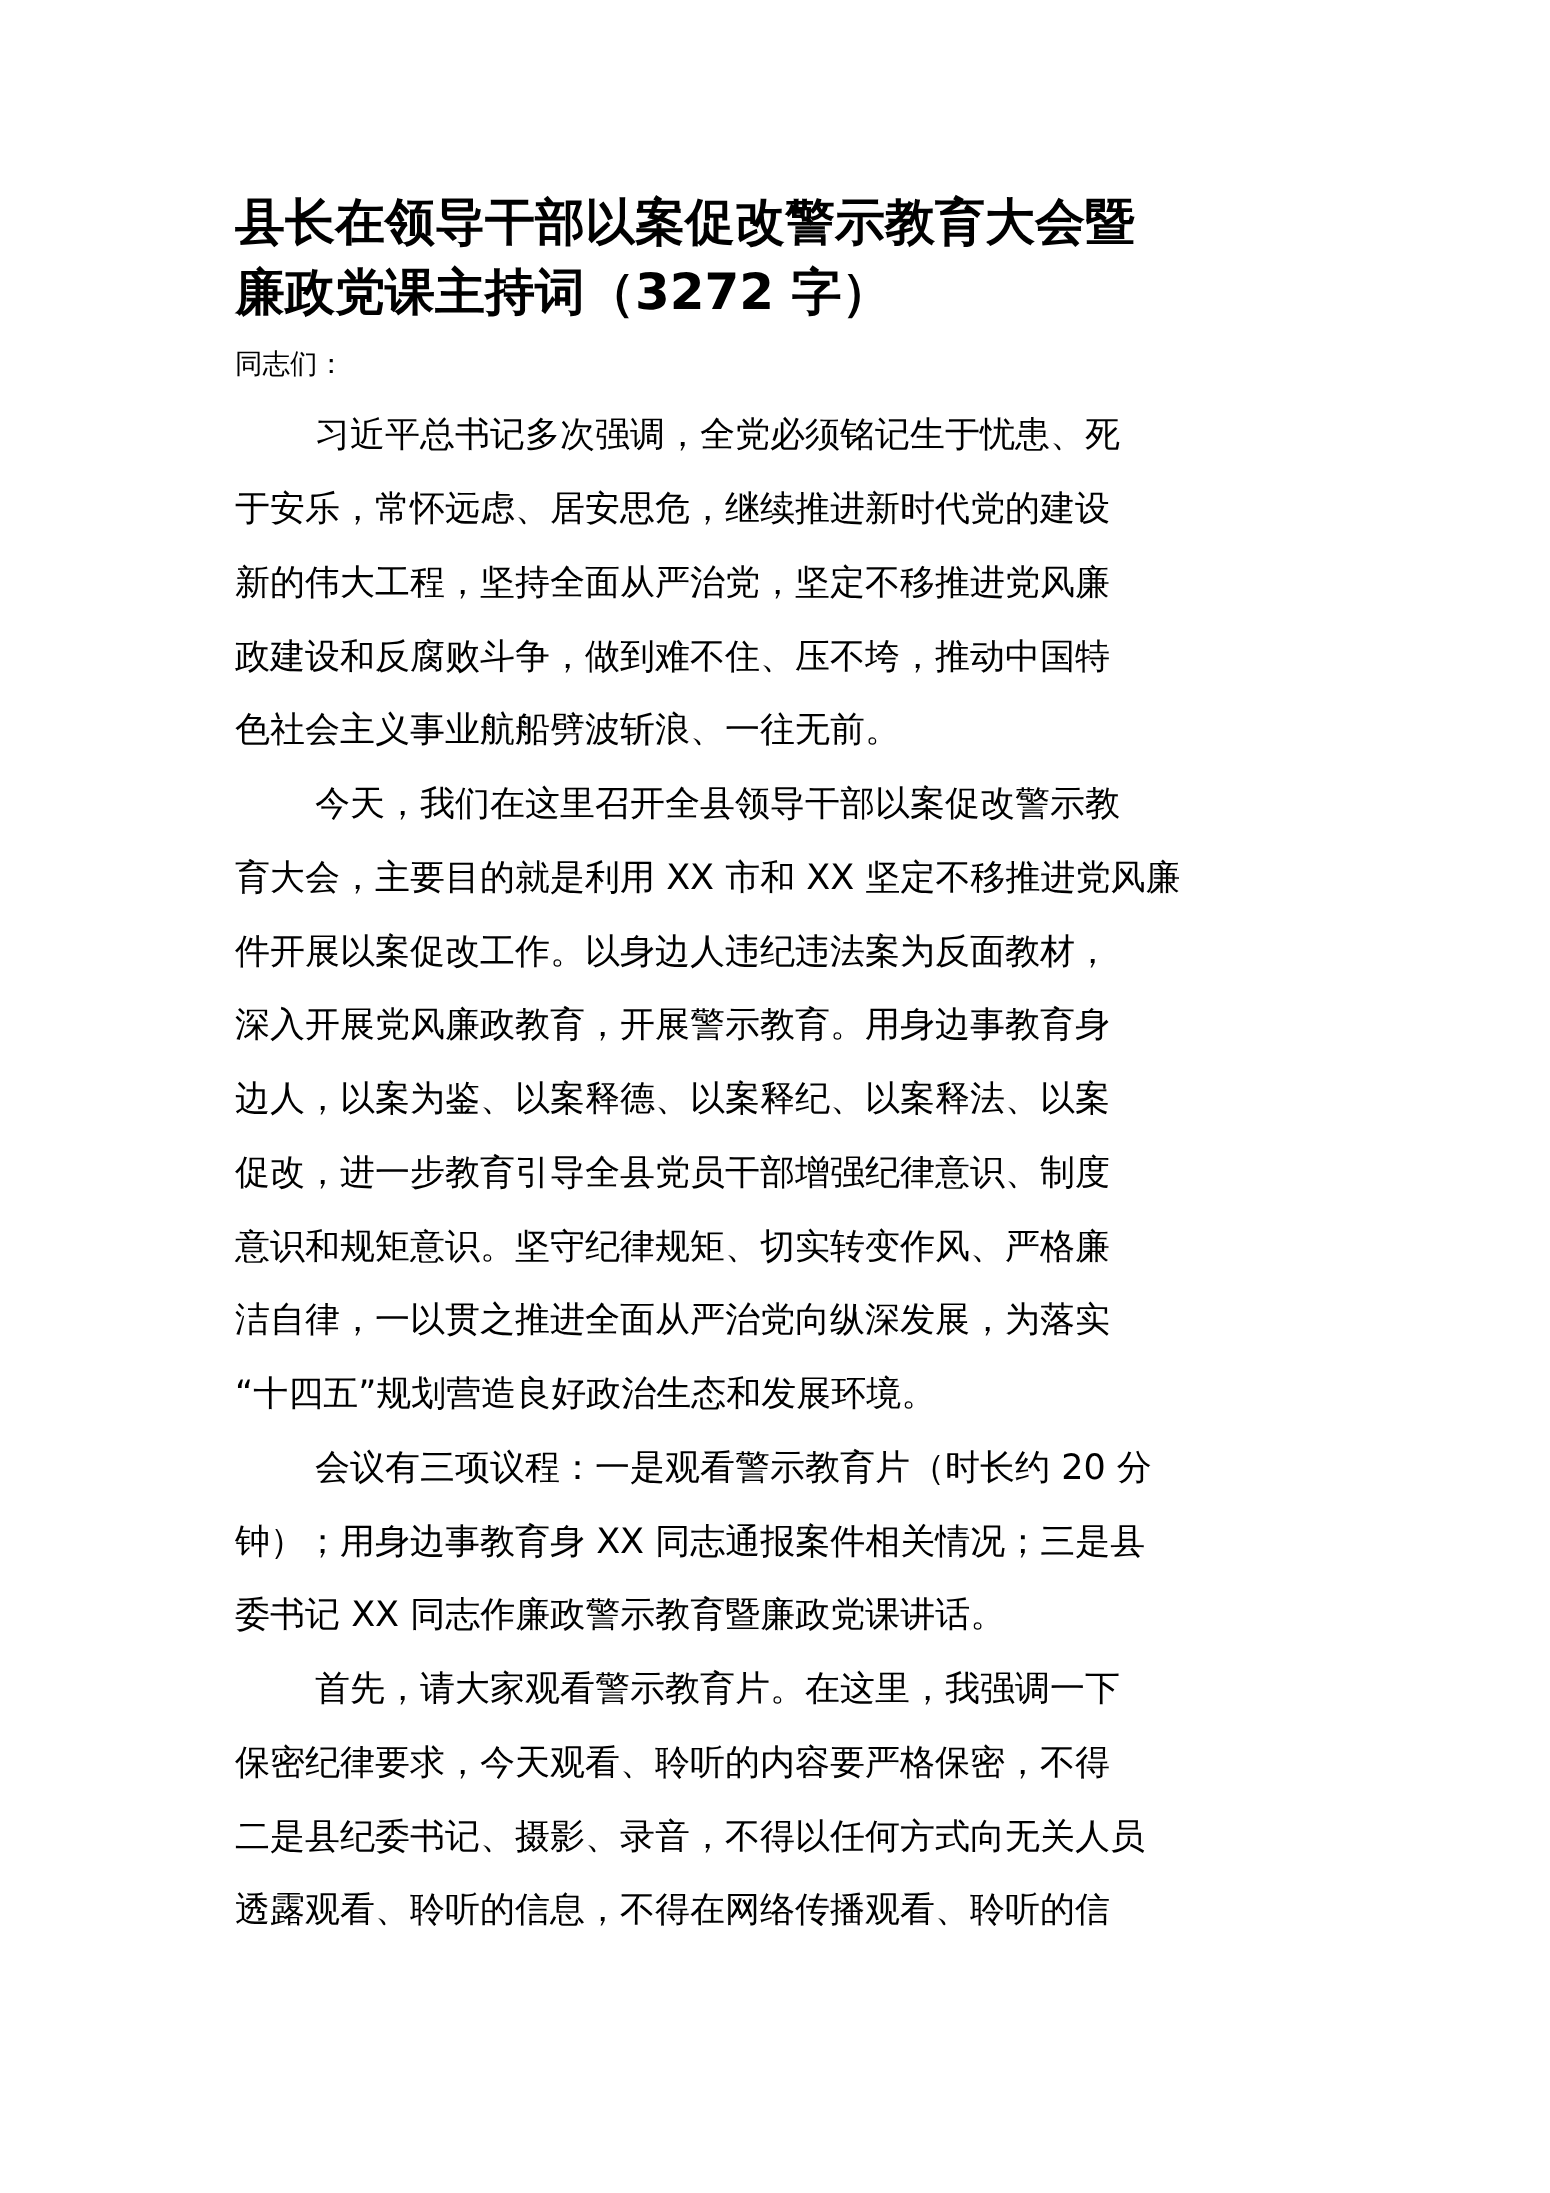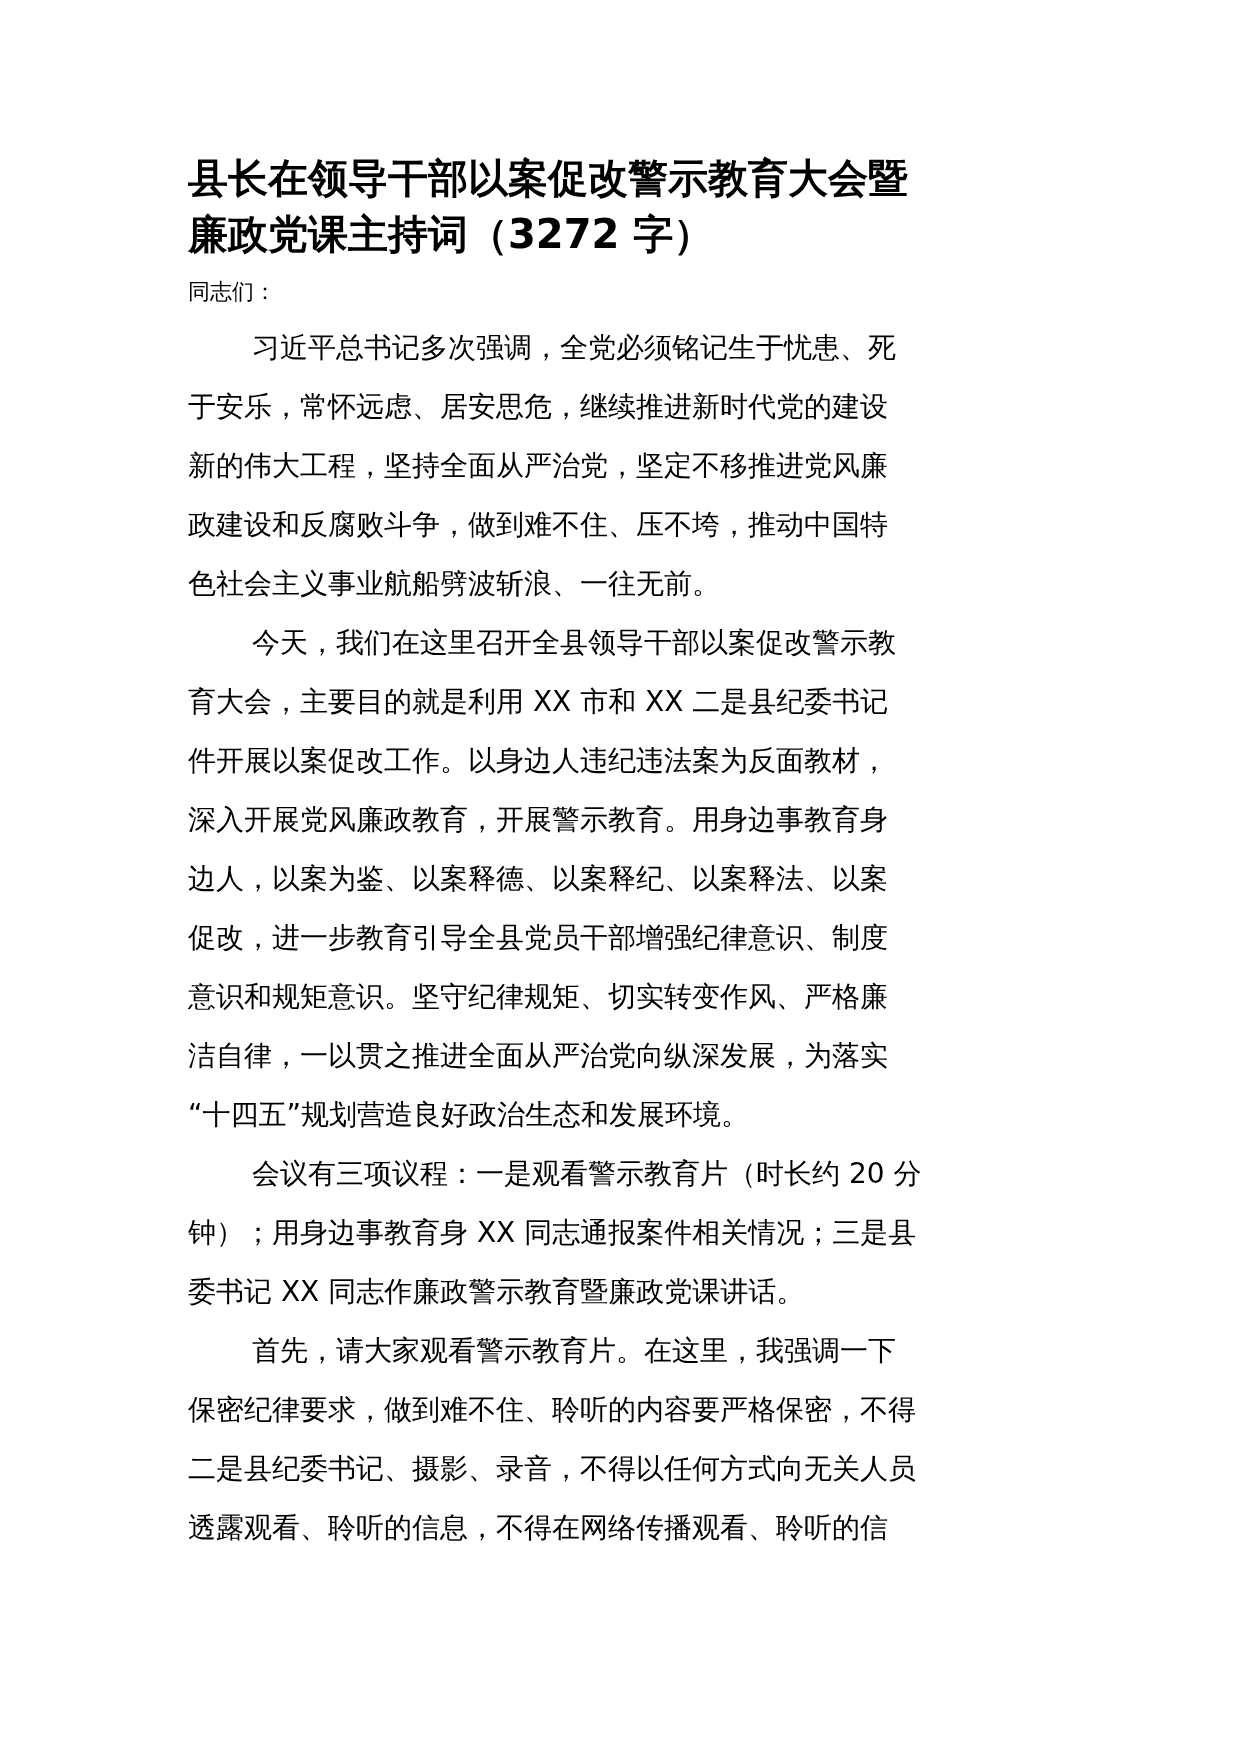--- a/index.html
+++ b/index.html
@@ -64,36 +64,36 @@
   <div class="gap-top">
     <div class="body-line indent">习近平总书记多次强调，全党必须铭记生于忧患、死</div>
     <div class="body-line">于安乐，常怀远虑、居安思危，继续推进新时代党的建设</div>
     <div class="body-line">新的伟大工程，坚持全面从严治党，坚定不移推进党风廉</div>
     <div class="body-line">政建设和反腐败斗争，做到难不住、压不垮，推动中国特</div>
     <div class="body-line">色社会主义事业航船劈波斩浪、一往无前。</div>
   </div>
 
   <div>
     <div class="body-line indent">今天，我们在这里召开全县领导干部以案促改警示教</div>
-    <div class="body-line">育大会，主要目的就是利用 XX 市和 XX 二是县纪委书记</div>
+    <div class="body-line">育大会，主要目的就是利用 XX 市和 XX 坚定不移推进党风廉</div>
     <div class="body-line">件开展以案促改工作。以身边人违纪违法案为反面教材，</div>
     <div class="body-line">深入开展党风廉政教育，开展警示教育。用身边事教育身</div>
     <div class="body-line">边人，以案为鉴、以案释德、以案释纪、以案释法、以案</div>
     <div class="body-line">促改，进一步教育引导全县党员干部增强纪律意识、制度</div>
     <div class="body-line">意识和规矩意识。坚守纪律规矩、切实转变作风、严格廉</div>
     <div class="body-line">洁自律，一以贯之推进全面从严治党向纵深发展，为落实</div>
     <div class="body-line">“十四五”规划营造良好政治生态和发展环境。</div>
   </div>
 
   <div>
     <div class="body-line indent">会议有三项议程：一是观看警示教育片（时长约 20 分</div>
     <div class="body-line">钟）；用身边事教育身 XX 同志通报案件相关情况；三是县</div>
     <div class="body-line">委书记 XX 同志作廉政警示教育暨廉政党课讲话。</div>
   </div>
 
   <div>
     <div class="body-line indent">首先，请大家观看警示教育片。在这里，我强调一下</div>
-    <div class="body-line">保密纪律要求，做到难不住、聆听的内容要严格保密，不得</div>
+    <div class="body-line">保密纪律要求，今天观看、聆听的内容要严格保密，不得</div>
     <div class="body-line">二是县纪委书记、摄影、录音，不得以任何方式向无关人员</div>
     <div class="body-line">透露观看、聆听的信息，不得在网络传播观看、聆听的信</div>
   </div>
 
 </div>
 
 </body></html>

